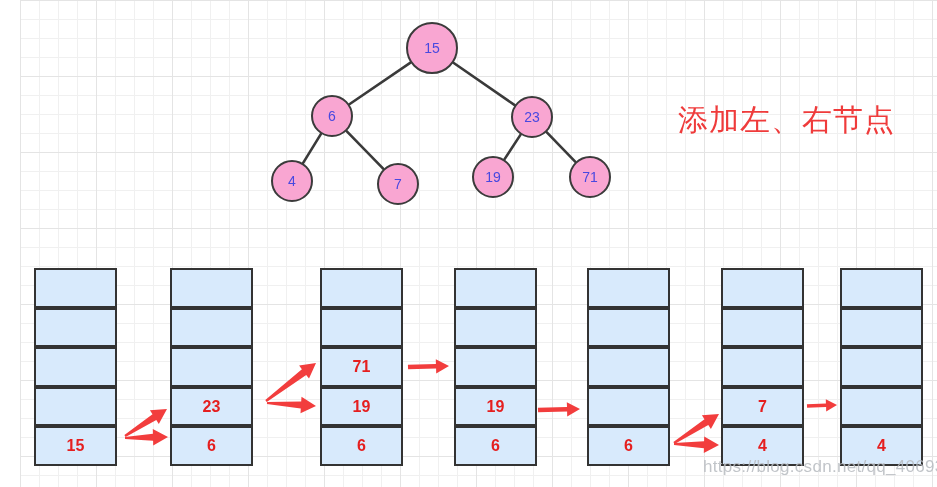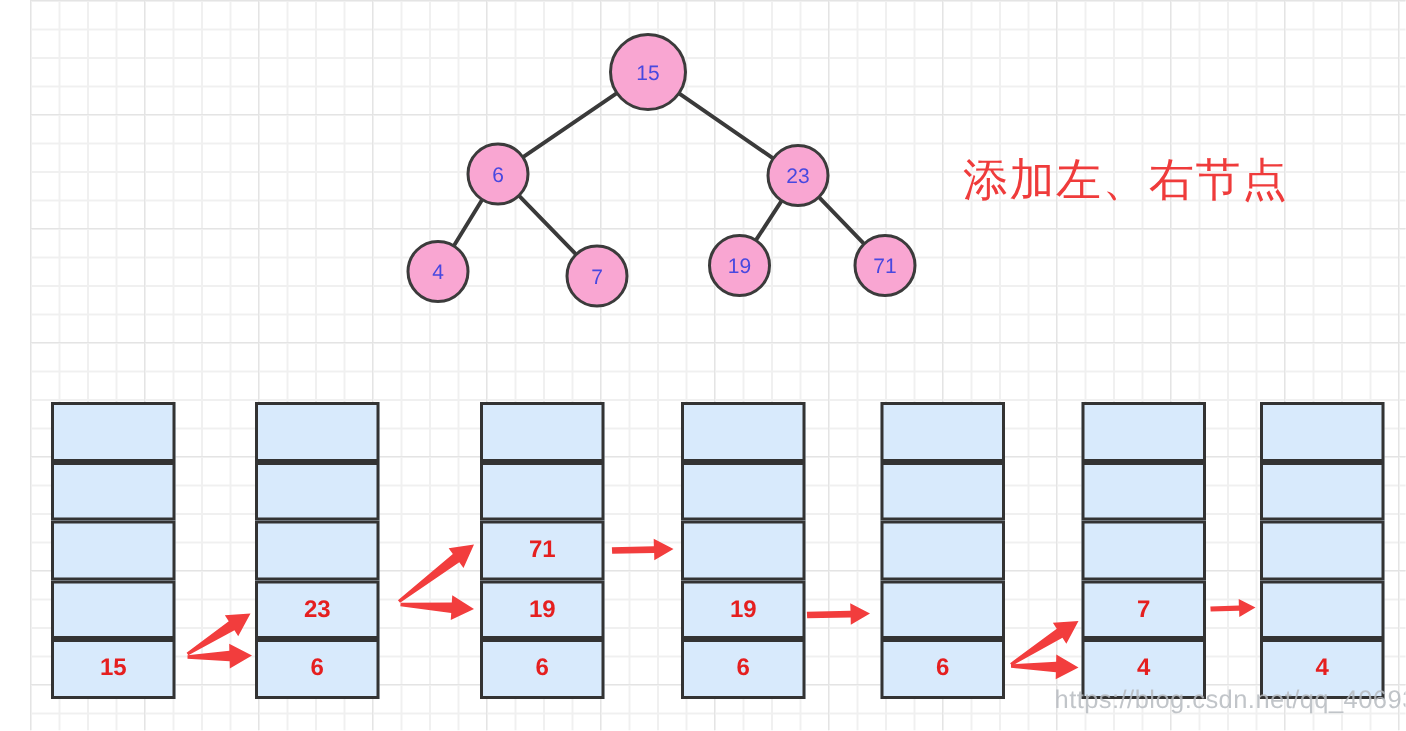--- a/index.html
+++ b/index.html
@@ -27,21 +27,21 @@
     font-size:14px;
   }
   .tree-node span{line-height:1;}
   .stack{position:absolute;}
   .cell{
     box-sizing:border-box;width:100%;
     display:flex;align-items:center;justify-content:center;
     font-weight:bold;font-size:16px;
   }
   .annotation{
-    position:absolute;left:622px;top:100px;z-index:5;
+    position:absolute;left:658px;top:100px;z-index:5;
     font-family:Liberation Sans, sans-serif;
     font-size:30px;letter-spacing:1px;white-space:nowrap;
   }
   .watermark{
     position:absolute;left:683px;top:457px;z-index:6;
     font-size:17px;color:#b7bbc0;opacity:.85;
     letter-spacing:.3px;white-space:nowrap;pointer-events:none;
   }
 </style>
 </head>

